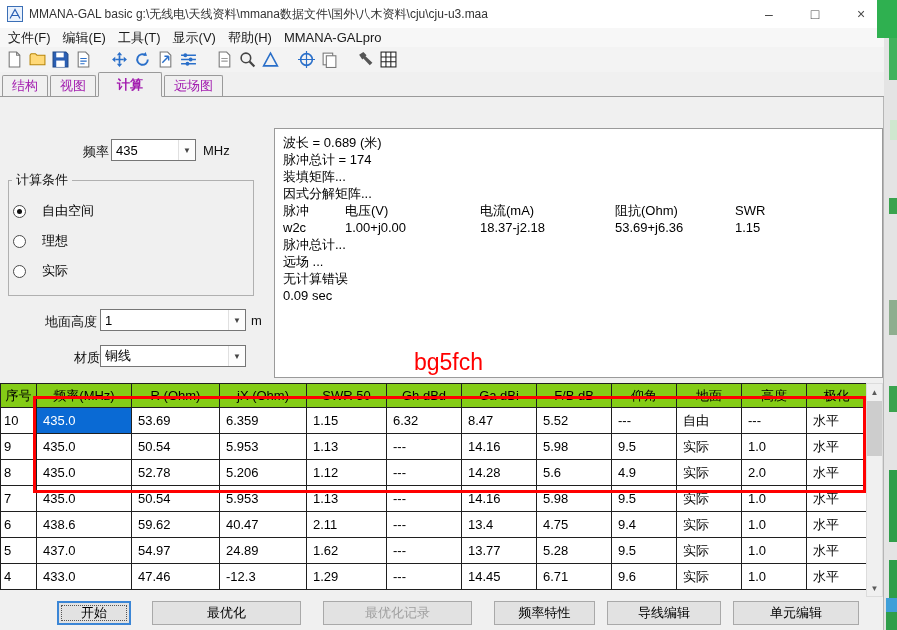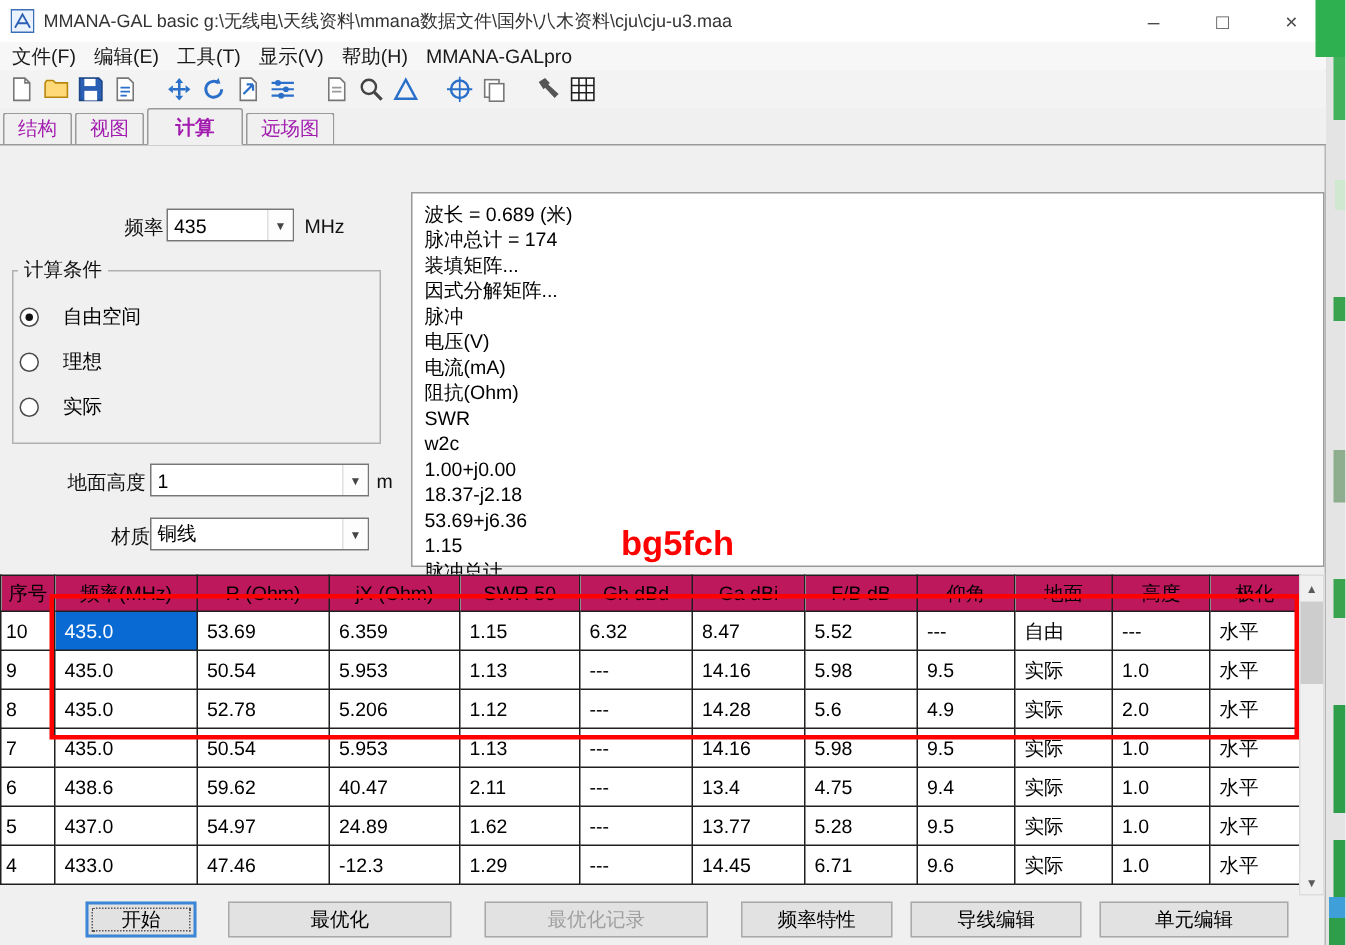--- a/index.html
+++ b/index.html
@@ -47,28 +47,28 @@
   .groupbox { position:absolute; left:8px; top:180px; width:246px; height:116px; border:1px solid #b0b0b0; }
   .groupbox-legend { position:absolute; left:12px; top:171px; background:#f0f0f0; padding:0 4px; }
 
   .radio-row { position:absolute; display:flex; align-items:center; gap:16px; height:16px; cursor:default; }
   .radio-circle { width:13px; height:13px; border-radius:50%; border:1px solid #4a4a4a; background:#fff; position:relative; flex:0 0 auto; }
   .radio-row.selected .radio-circle::after { content:""; position:absolute; left:3px; top:3px; width:5px; height:5px; border-radius:50%; background:#111; }
 
   
   .output-box { position:absolute; left:274px; top:128px; width:609px; height:250px; background:#fff; border:1px solid #9a9a9a; padding:5px 0 0 8px; line-height:17px; font-size:13px; color:#000; }
   .out-line { white-space:pre; }
-  .pulse-row { display:flex;flex-direction:column; }
+  .pulse-row { display:flex; }
   .pc0 { width:62px; } .pc1 { width:135px; } .pc2 { width:135px; } .pc3 { width:120px; }
 
-  .watermark { position:absolute; left:414px; top:349px; font-size:23px; font-weight:bold; color:var(--watermark,#f00); z-index:4; }
+  .watermark { position:absolute; left:414px; top:349px; font-size:23px; font-weight:normal; color:var(--watermark,#f00); z-index:4; }
 
   
   .results-table { position:absolute; left:0; top:383px; width:866px; border-collapse:collapse; table-layout:fixed; background:#fff; font-size:13px; }
-  .results-table th { height:24px; background:#be185d; border:1px solid #1f1f1f; font-weight:normal; text-align:center; overflow:hidden; white-space:nowrap; }
+  .results-table th { height:24px; background:#84cc16; border:1px solid #1f1f1f; font-weight:normal; text-align:center; overflow:hidden; white-space:nowrap; }
   .results-table td { height:26px; border:1px solid #1f1f1f; padding-left:6px; background:#fff; overflow:hidden; white-space:nowrap; }
   .results-table td.seq { padding-left:3px; }
   .results-table td.selected { background:var(--selection,#0a6ad4); color:#fff; }
 
   
   .v-scrollbar { position:absolute; left:866px; top:383px; width:17px; height:214px; background:#f0f0f0; border:1px solid #dcdcdc; }
   .scroll-btn { position:absolute; left:0; width:15px; height:16px; display:flex; align-items:center; justify-content:center; font-size:8px; color:#5a5a5a; background:#f0f0f0; }
   .scroll-up { top:0; }
   .scroll-down { bottom:0; }
   .scroll-thumb { position:absolute; left:0; top:17px; width:15px; height:55px; background:#cdcdcd; }

